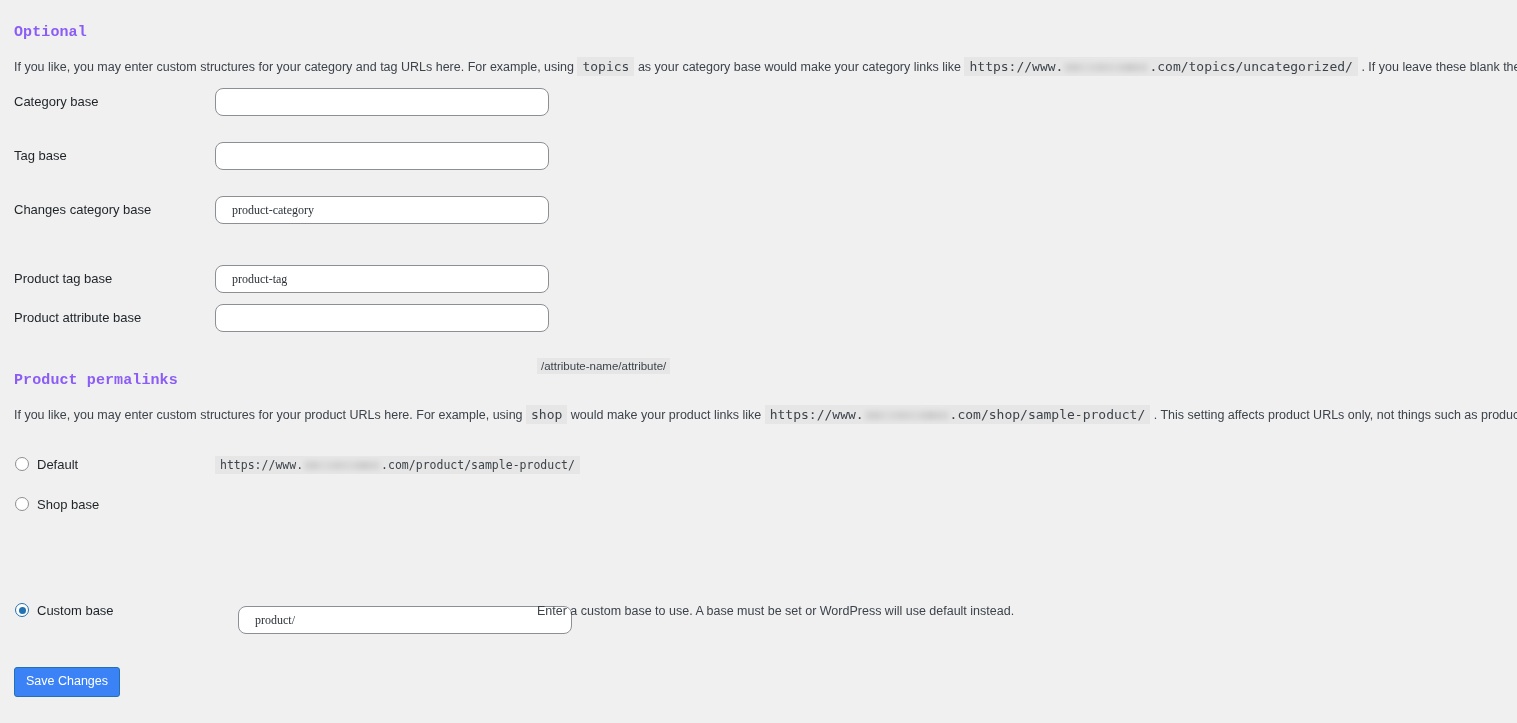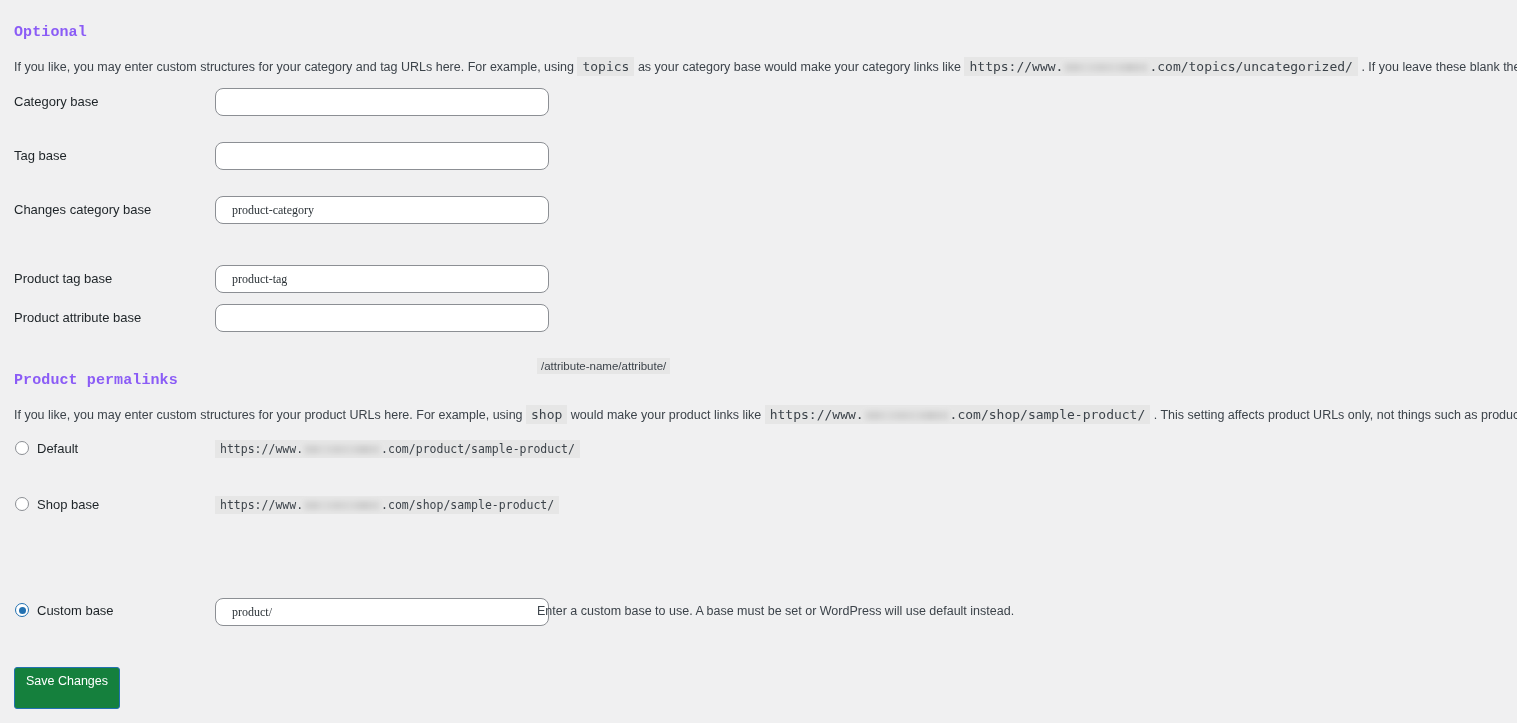--- a/index.html
+++ b/index.html
@@ -123,21 +123,21 @@
   #row-product-tag-base   { top: 265px; }
   #row-product-attr-base  { top: 304px; }
 
   
   .radio-row {
     position: absolute;
     left: 0;
     width: 1500px;
     height: 28px;
   }
-  #radio-default          { top: 436px; }
+  #radio-default          { top: 452px; }
   #radio-shop-base        { top: 492px; }
   #radio-shop-base-cat    { top: 546px; }
   #radio-custom-base      { top: 598px; }
 
   .radio-mark {
     position: absolute;
     left: 15px;
     top: 5px;
     width: 14px;
     height: 14px;
@@ -174,43 +174,43 @@
     left: 215px;
     top: 4px;
     font-family: "DejaVu Sans Mono", "Liberation Mono", monospace;
     font-size: 11.5px;
     background: #e6e6e6;
     color: #3c434a;
     padding: 2px 5px;
     white-space: pre;
     line-height: 14px;
   }
-  #radio-custom-base .text-input { top: 0; }
+  #radio-custom-base .text-input { top: 8px; margin-left: 23px; }
   .radio-help {
     position: absolute;
     left: 537px;
     top: 5px;
     font-size: 12.5px;
     color: #3c434a;
     white-space: nowrap;
     line-height: 17px;
   }
 
   
   .save-button {
     position: absolute;
     left: 14px;
     top: 667px;
-    background: #15803d;
+    background: #3b82f6;
     border: 1px solid #2271b1;
     color: #ffffff;
     font-family: "Liberation Sans", sans-serif;
     font-size: 12.5px;
     line-height: 1;
-    padding: 7px 11px 20px 11px;
+    padding: 7px 11px 8px 11px;
     border-radius: 3px;
     cursor: pointer;
   }
 </style>
 </head>
 <body>
 
 <div class="page">
 
   <h2 class="section-heading" id="h-optional">Optional</h2>
@@ -261,21 +261,20 @@
 
   <div class="radio-row" id="radio-default">
     <span class="radio-mark"></span>
     <span class="radio-label">Default</span>
     <span class="radio-example"><span>https://www.</span><span class="redact sm"></span><span>.com/product/sample-product/</span></span>
   </div>
 
   <div class="radio-row" id="radio-shop-base">
     <span class="radio-mark"></span>
     <span class="radio-label">Shop base</span>
-    <span class="radio-example"><span>https://www.</span><span class="redact sm"></span><span>.com/shop/sample-product/</span></span>
   </div>
 
 
   <div class="radio-row" id="radio-custom-base">
     <span class="radio-mark checked"></span>
     <span class="radio-label">Custom base</span>
     <input class="text-input" type="text" value="product/" style="">
     <span class="radio-help">Enter a custom base to use. A base must be set or WordPress will use default instead.</span>
   </div>
 

